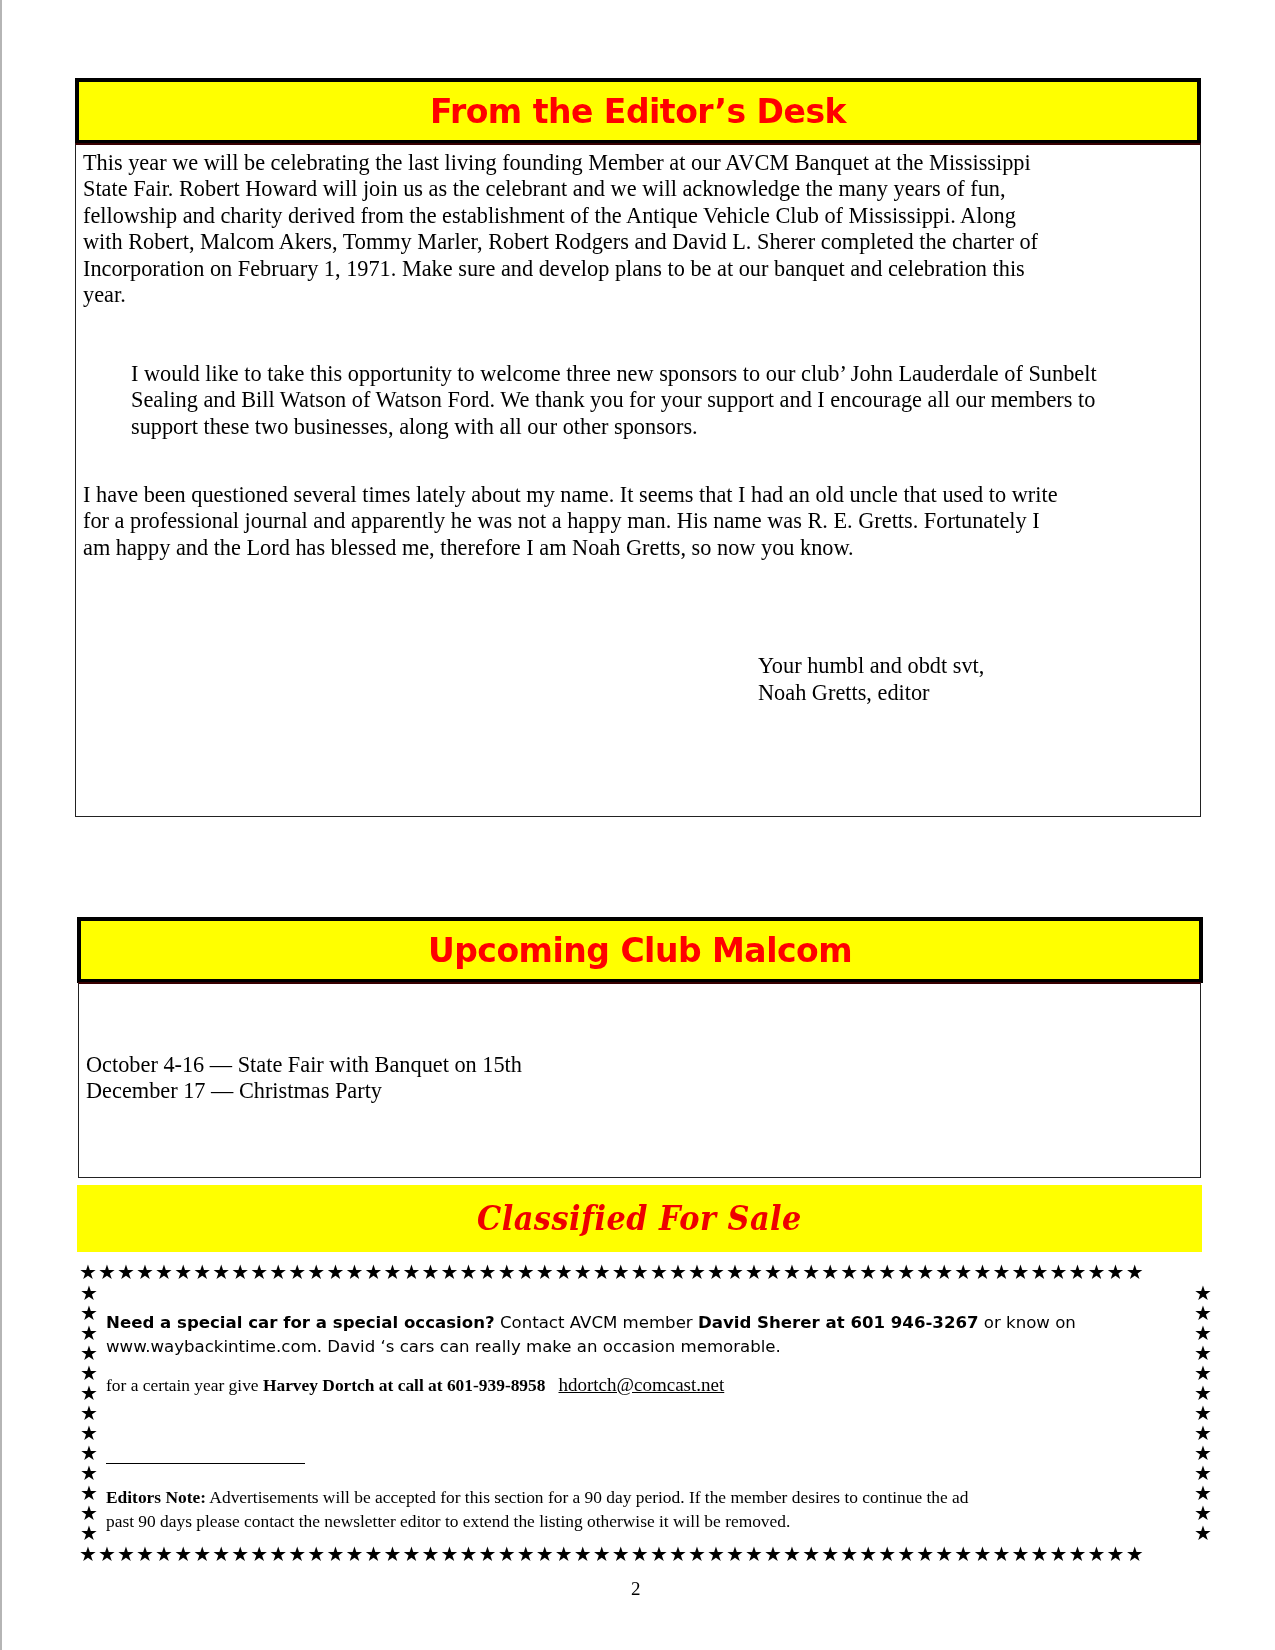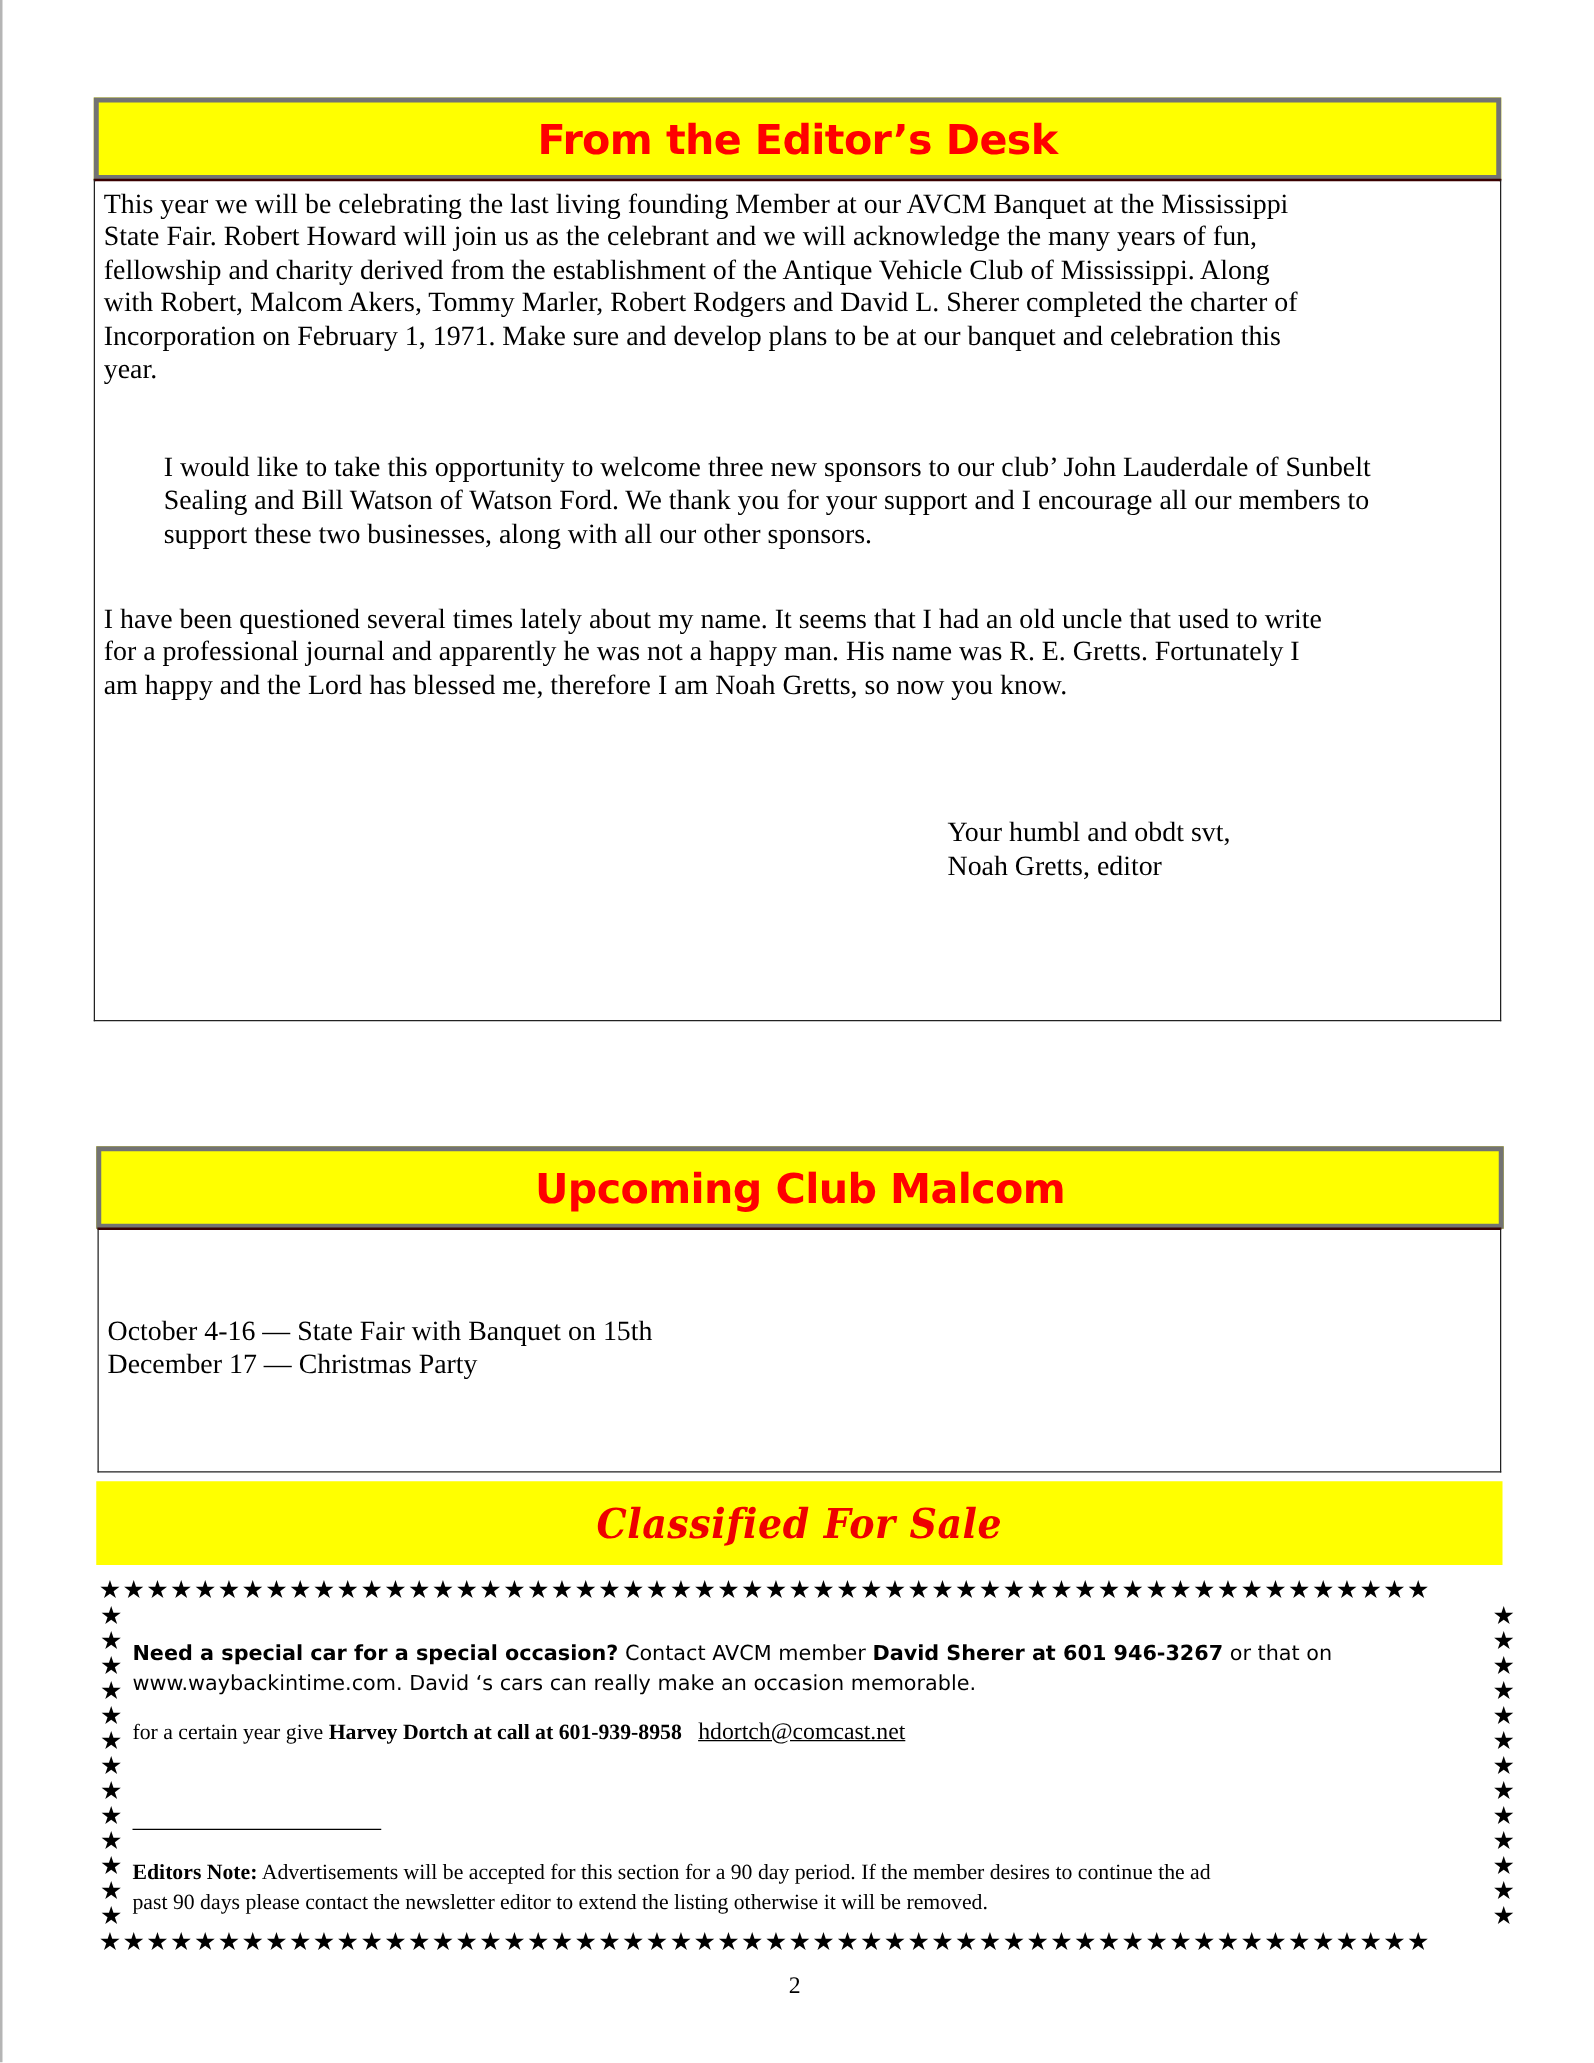--- a/index.html
+++ b/index.html
@@ -6,21 +6,21 @@
   body {
     width: 1275px; height: 1650px; position: relative; overflow: hidden;
     background: #ffffff;
     font-family: "Liberation Serif", "DejaVu Serif", serif;
     color: #000;
   }
   .page-edge { position: absolute; left: 0; top: 0; width: 2px; height: 1650px; background: #b5b5b5; }
 
   .banner {
     position: absolute; box-sizing: border-box;
-    background: #ffff00; border: 4px solid #737373;
+    background: #ffff00; border: 4px solid #000000;
     display: flex; align-items: center; justify-content: center;
   }
   .banner-title {
     font-family: "DejaVu Sans", "Liberation Sans", sans-serif;
     font-weight: bold; color: #ff0000; font-size: 33px; letter-spacing: -0.5px;
   }
   .box { position: absolute; box-sizing: border-box; border: 1.5px solid #222; border-top: 2px solid #3a0000; }
 
   .body-text { position: absolute; font-size: 22.3px; line-height: 26.4px; }
   .para { margin: 0; white-space: pre-line; }
@@ -130,21 +130,21 @@
     <span>★</span>
     <span>★</span>
     <span>★</span>
     <span>★</span>
     <span>★</span>
     <span>★</span>
   </div>
 
 <div class="ad sans" style="top:1311px;">
   <div>
-    <b>Need a special car for a special occasion?</b><span>  Contact AVCM member </span><b>David Sherer at 601 946-3267</b><span> or that on</span>
+    <b>Need a special car for a special occasion?</b><span>  Contact AVCM member </span><b>David Sherer at 601 946-3267</b><span> or know on</span>
   </div>
   <div>www.waybackintime.com.  David ‘s cars can really make an occasion memorable.</div>
 </div>
 
 <div class="ad" style="top:1374px;">
   <div class="serif-sm"><span>for a certain year give  </span><b>Harvey Dortch at call at 601-939-8958</b>&nbsp;&nbsp;&nbsp;<a class="link">hdortch@comcast.net</a></div>
 </div>
 
 <div class="rule"></div>
 

